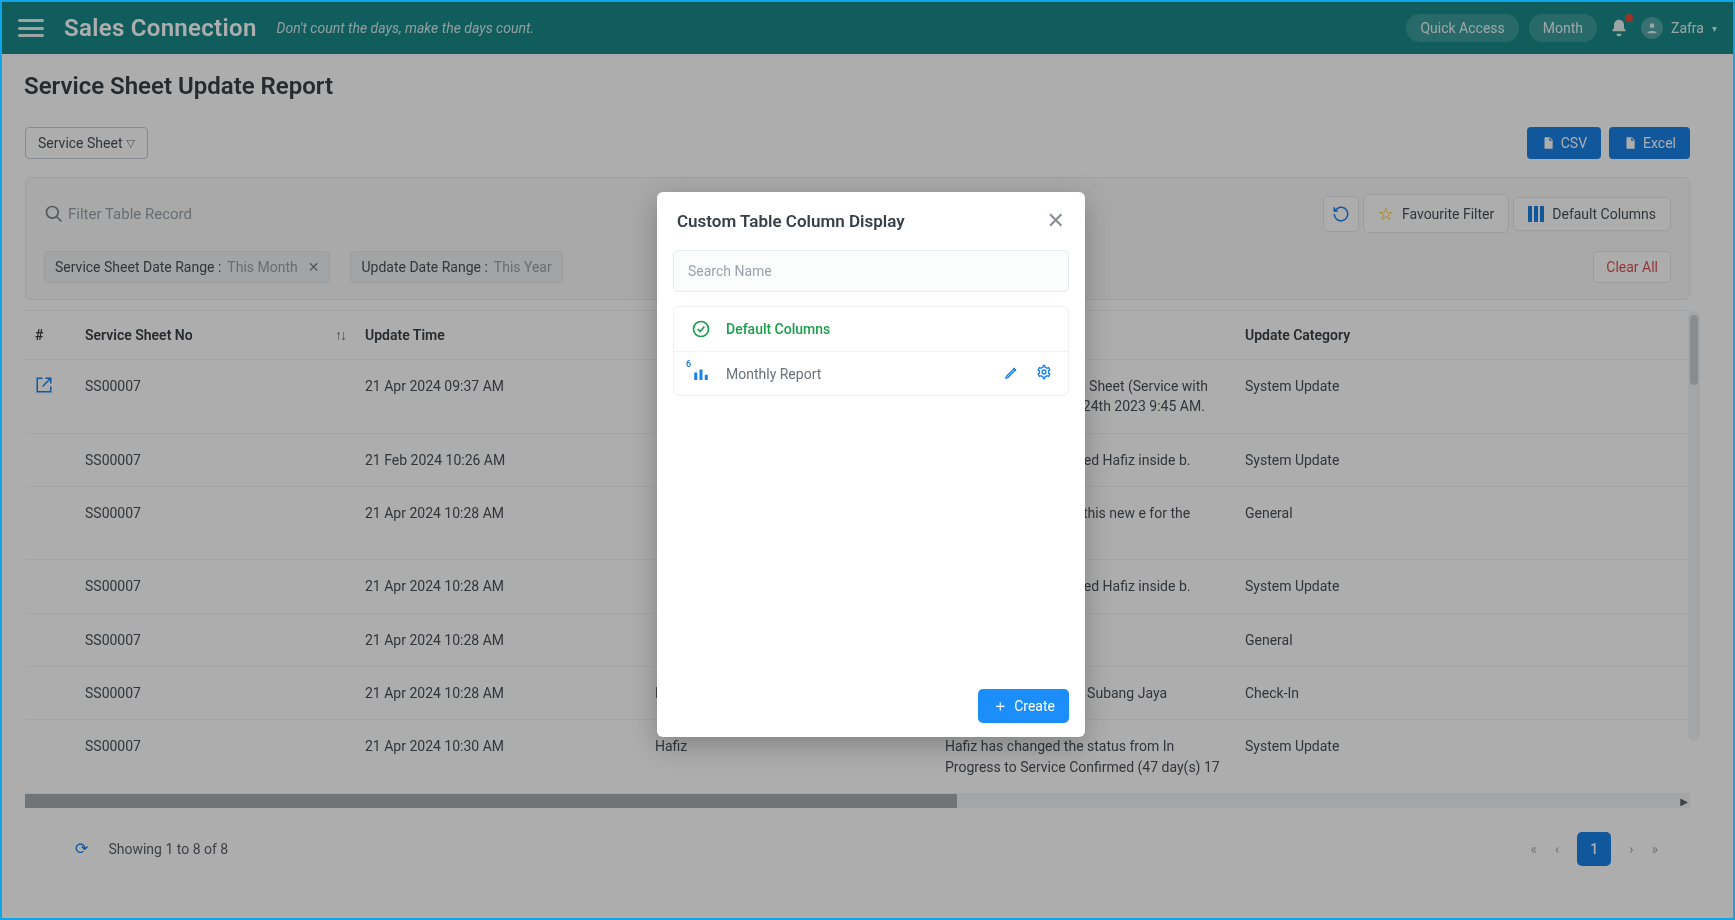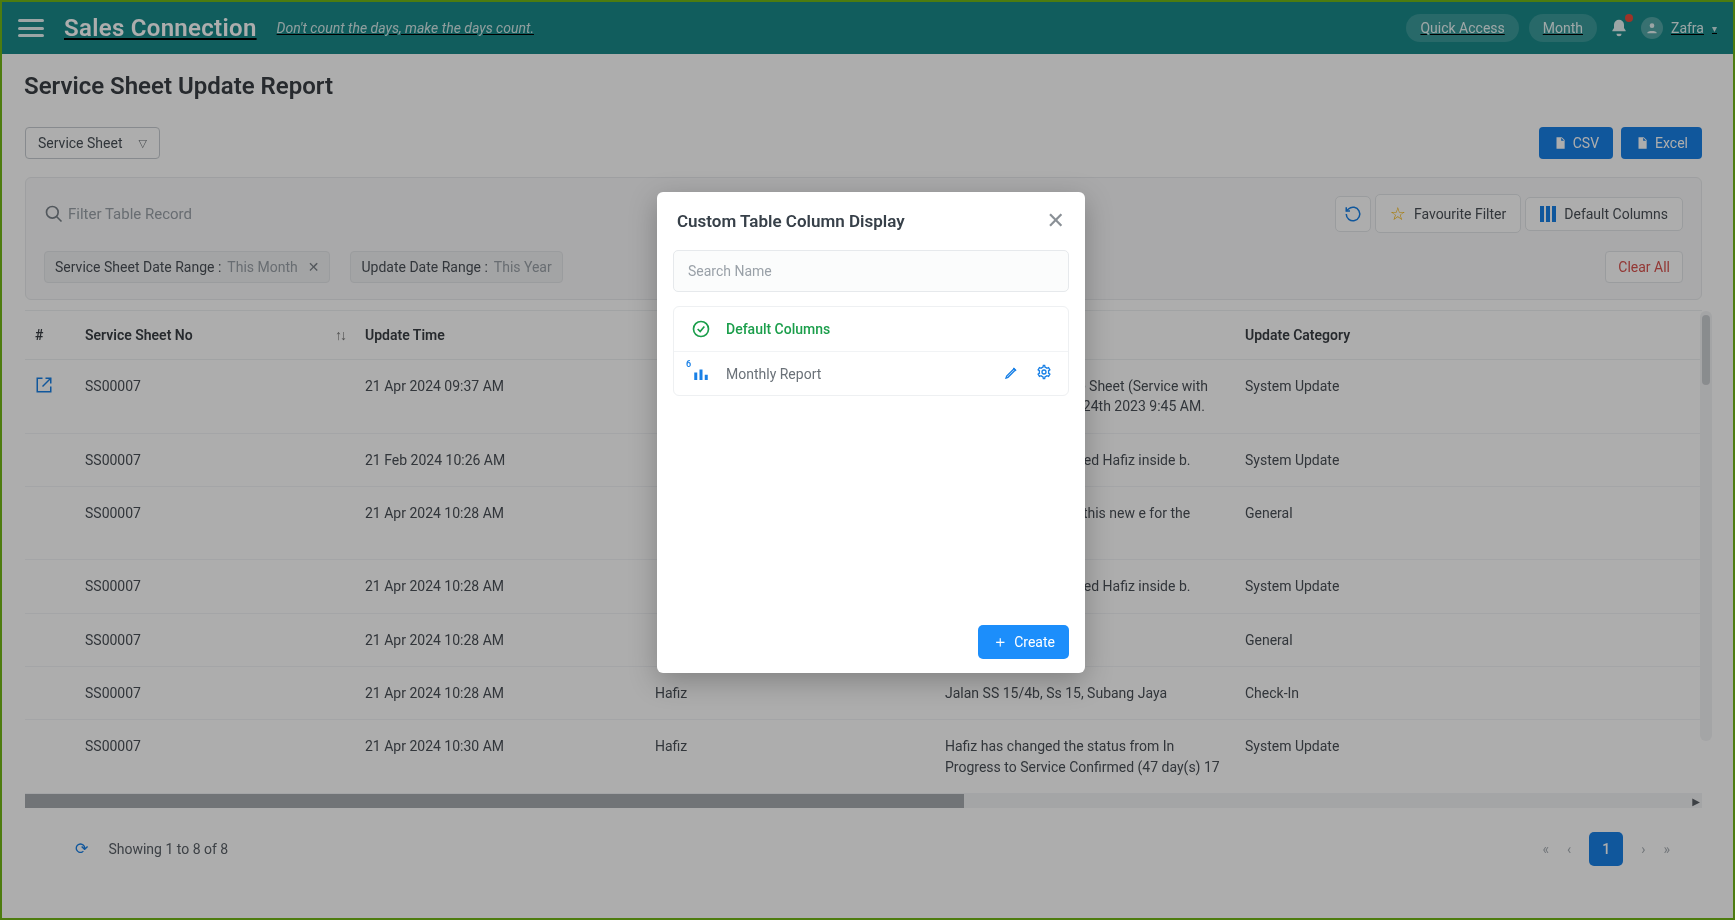--- a/index.html
+++ b/index.html
@@ -1,41 +1,41 @@
 <!DOCTYPE html>
 <html><head>
 <meta charset="utf-8">
 <style>
   * { margin: 0; padding: 0; box-sizing: border-box; font-family: -apple-system, BlinkMacSystemFont, "Segoe UI", Roboto, Arial, sans-serif; }
   body { background: #fff; width: 1735px; height: 920px; overflow: hidden; position: relative; }
-  .frame { border: 2px solid #4d7c0f; width: 1735px; height: 920px; position: relative; background: #0f172a; text-decoration: underline; }
+  .frame { border: 2px solid #0ea5e9; width: 1735px; height: 920px; position: relative; background: #0f172a; }
 
   
   .topbar { height: 52px; background: #1a8a8a; color: #fff; display: flex; align-items: center; padding: 0 16px; gap: 20px; }
   .hamburger { width: 26px; height: 18px; display:flex; flex-direction:column; justify-content:space-between; cursor:pointer;}
   .hamburger span { display:block; height:3px; background:#e6f4f4; border-radius:2px;}
   .brand { font-size: 24px; font-weight: 600; color: #fff; letter-spacing: 0.3px; }
   .tagline { font-size: 14px; color: #d4e9e9; font-style: italic; }
   .topbar-right { margin-left: auto; display:flex; align-items:center; gap:10px; }
   .pill { background: rgba(255,255,255,0.15); color:#e9f6f6; padding: 6px 14px; border-radius: 14px; font-size: 14px; }
   .bell { position:relative; width:24px; height:24px; display:flex; align-items:center; justify-content:center; }
   .bell svg { fill:#e6f4f4; }
   .bell .dot { position:absolute; top:-2px; right:-2px; width:8px; height:8px; background:#e74c3c; border-radius:50%; }
   .user { display:flex; align-items:center; gap:8px; color:#e6f4f4; font-size:14px; }
   .avatar { width:22px; height:22px; border-radius:50%; background:rgba(255,255,255,0.25); display:flex; align-items:center; justify-content:center; }
   .chev { font-size:10px; color:#cfe9e9; }
 
   
-  .page { position:absolute; top:52px; left:0; right:0; bottom:0; padding: 18px 8px 8px 22px; background:#fff; overflow:hidden; }
+  .page { position:absolute; top:52px; left:0; right:0; bottom:0; padding: 18px 20px 8px 22px; background:#fff; overflow:hidden; }
   .page-title { font-size: 24px; font-weight: 600; color:#3a3f44; margin-bottom: 26px; }
 
   .content-card { border:1px solid transparent; padding: 0 6px 0 0; }
 
   .row1 { display:flex; align-items:center; justify-content:space-between; margin-bottom: 18px; padding-right: 16px; }
-  .dropdown { border:1px solid #c7ccd1; border-radius:4px; padding: 7px 12px; display:flex; align-items:center; gap:16px; font-size:14px; color:#495057; cursor:pointer; background:#fff;}
+  .dropdown { border:1px solid #c7ccd1; border-radius:4px; padding: 7px 12px; display:flex; align-items:center; gap:4px; font-size:14px; color:#495057; cursor:pointer; background:#fff;}
   .export-group { display:flex; gap:8px; }
   .btn-blue { background:#1980e6; color:#fff; border:none; border-radius:4px; padding:8px 14px; font-size:14px; display:flex; align-items:center; gap:6px; cursor:pointer; }
 
   .filter-card { background:#fafafb; border:1px solid #e9ebed; border-radius:6px; padding: 16px 18px; margin-right:16px; margin-bottom: 10px; }
   .filter-row1 { display:flex; align-items:center; gap:4px; margin-bottom:18px; }
   .search-ic { width:20px; height:20px; color:#7a828a; }
   .search-input { flex:1; border:none; background:transparent; font-size:15px; color:#555; outline:none; }
   .search-input::placeholder { color:#9aa1a8; }
   .round-btn { width:36px; height:36px; border:1px solid #e3e6e9; border-radius:5px; background:#fff; display:flex; align-items:center; justify-content:center; cursor:pointer; color:#1980e6;}
   .fav-btn { border:1px solid #e3e6e9; border-radius:5px; background:#fff; padding:8px 14px; display:flex; align-items:center; gap:8px; font-size:14px; color:#4a5057; cursor:pointer; }
@@ -72,21 +72,21 @@
 
   
   .footer { display:flex; align-items:center; padding: 24px 20px 10px 50px; font-size:14px; color:#5a6067;}
   .footer .refresh { color:#1980e6; margin-right:20px; cursor:pointer; font-size:16px; }
   .pager { margin-left:auto; display:flex; align-items:center; gap:18px; padding-right: 28px;}
   .pager .nav { color:#a8aeb4; cursor:pointer; }
   .pager .current { background:#1980e6; color:#fff; width:34px; height:34px; display:flex; align-items:center; justify-content:center; border-radius:5px; font-weight:500;}
 
   
   .overlay { position:absolute; inset:0; background:rgba(0,0,0,0.32); top:0; }
-  .modal { position:absolute; width:428px; left:655px; top:190px; background:#fff; border-radius:6px; box-shadow:0 8px 28px rgba(0,0,0,0.25); display:flex; flex-direction:column; height:481px;}
+  .modal { position:absolute; width:428px; left:655px; top:190px; background:#fff; border-radius:6px; box-shadow:0 8px 28px rgba(0,0,0,0.25); display:flex; flex-direction:column; height:545px;}
   .modal-head { display:flex; align-items:center; justify-content:space-between; padding:18px 20px 8px 20px;}
   .modal-title { font-size:17px; font-weight:600; color:#374049; }
   .modal-close { font-size:22px; color:#8a9096; cursor:pointer; line-height:1; }
   .modal-search-wrap { padding: 10px 16px 14px 16px; }
   .modal-search { width:100%; border:1px solid #e6e9ec; border-radius:5px; padding:12px 14px; font-size:14px; background:#fbfcfc; outline:none;}
   .modal-search::placeholder { color:#9aa1a8; }
   .modal-list { margin:0 16px; border:1px solid #eef0f2; border-radius:6px; overflow:hidden; }
   .modal-item { display:flex; align-items:center; gap:14px; padding:12px 16px; font-size:14px; cursor:pointer; }
   .modal-item + .modal-item { border-top:1px solid #f1f3f5; }
   .mi-active { color:#1b9e4b; font-weight:500; }

